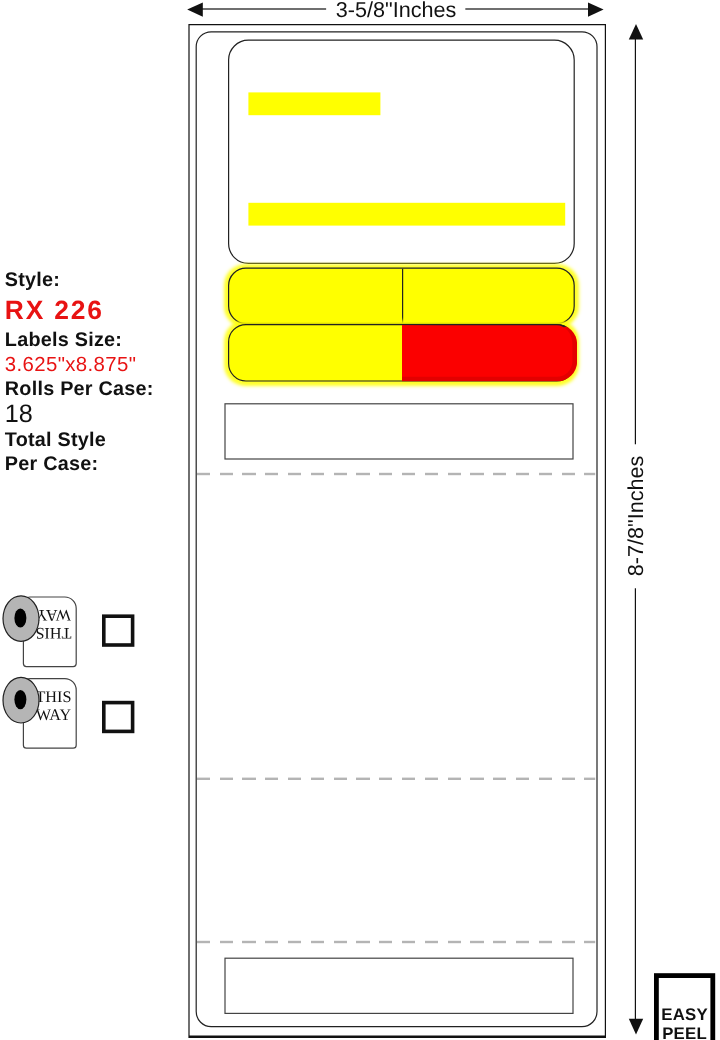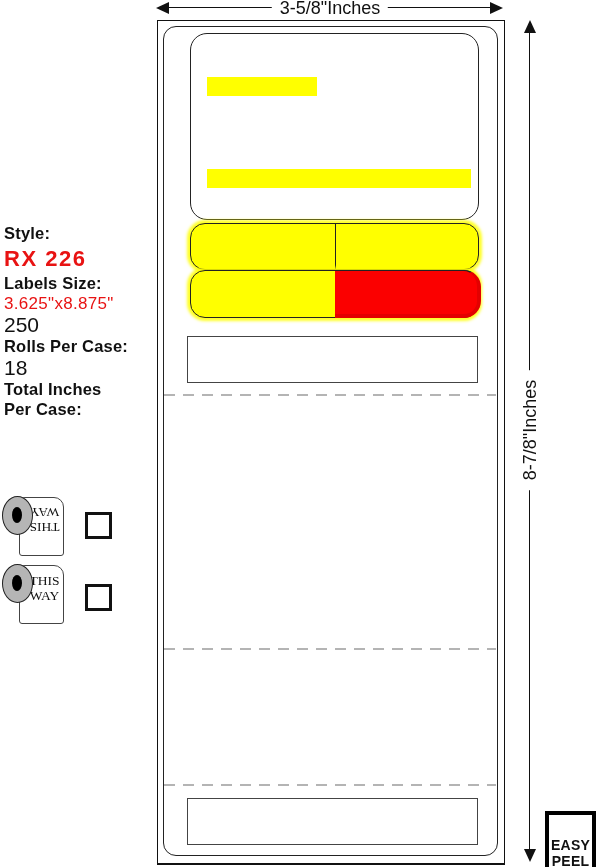--- a/index.html
+++ b/index.html
@@ -111,24 +111,23 @@
 
   <div class="perf perf1"></div>
   <div class="perf perf2"></div>
   <div class="perf perf3"></div>
 
   <div class="specs">
     <div class="spec-label">Style:</div>
     <div class="rx-value">RX 226</div>
     <div class="spec-label">Labels Size:</div>
     <div class="size-value">3.625"x8.875"</div>
-    <div class="spec-value">250</div>
     <div class="spec-label">Rolls Per Case:</div>
     <div class="spec-value">18</div>
-    <div class="spec-label">Total Inches</div>
+    <div class="spec-label">Total Style</div>
     <div class="spec-label">Per Case:</div>
   </div>
 
   <div class="roll roll-a">
     <div class="roll-paper"></div>
     <div class="roll-text rot180">
       <span>THIS</span><br>
       <span>WAY</span>
     </div>
     <div class="roll-spool">

